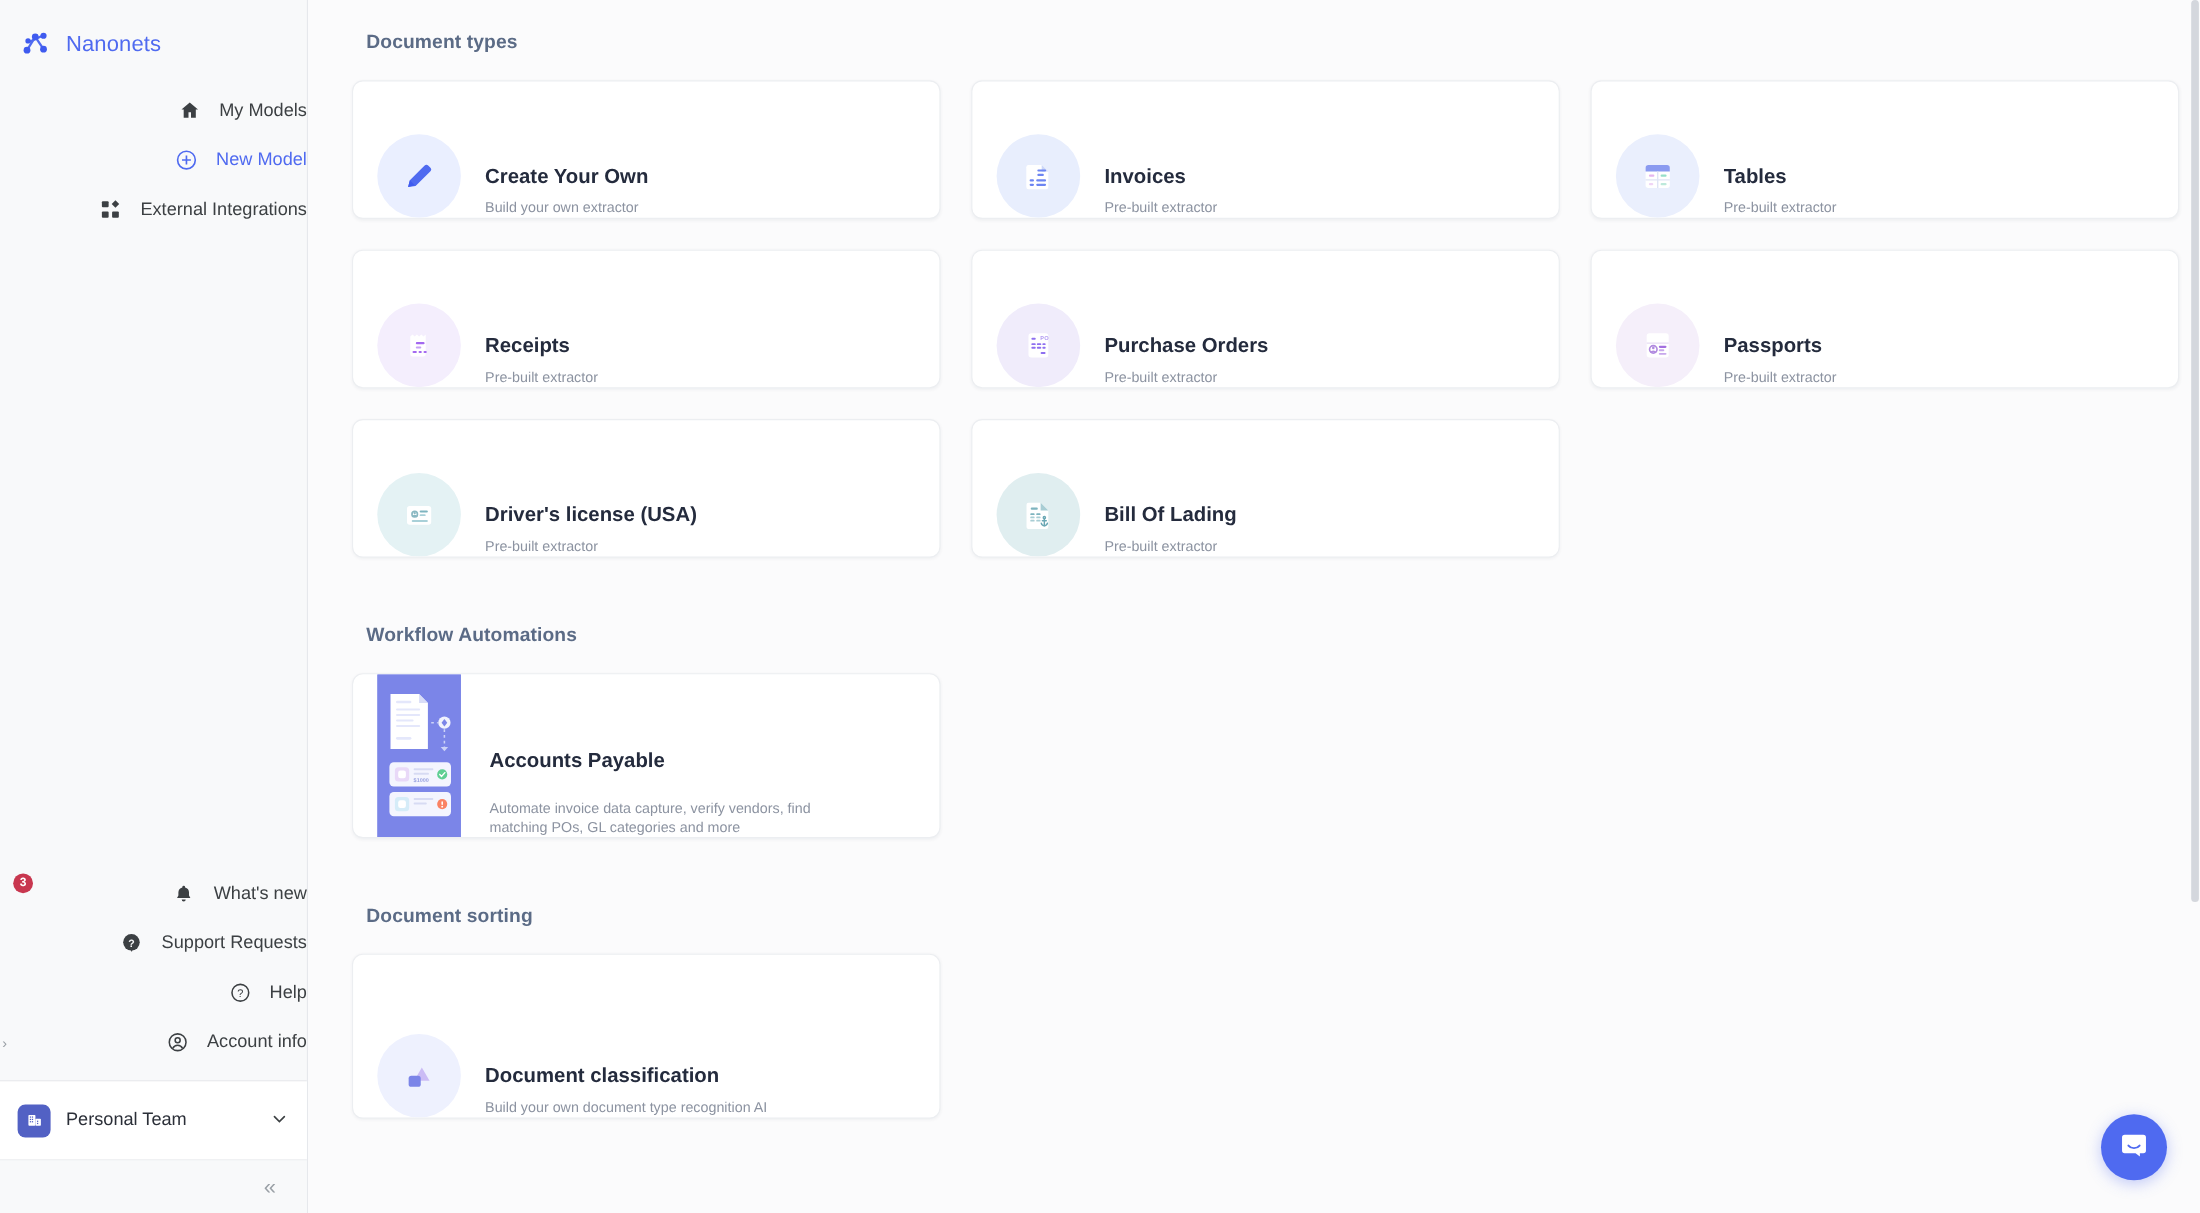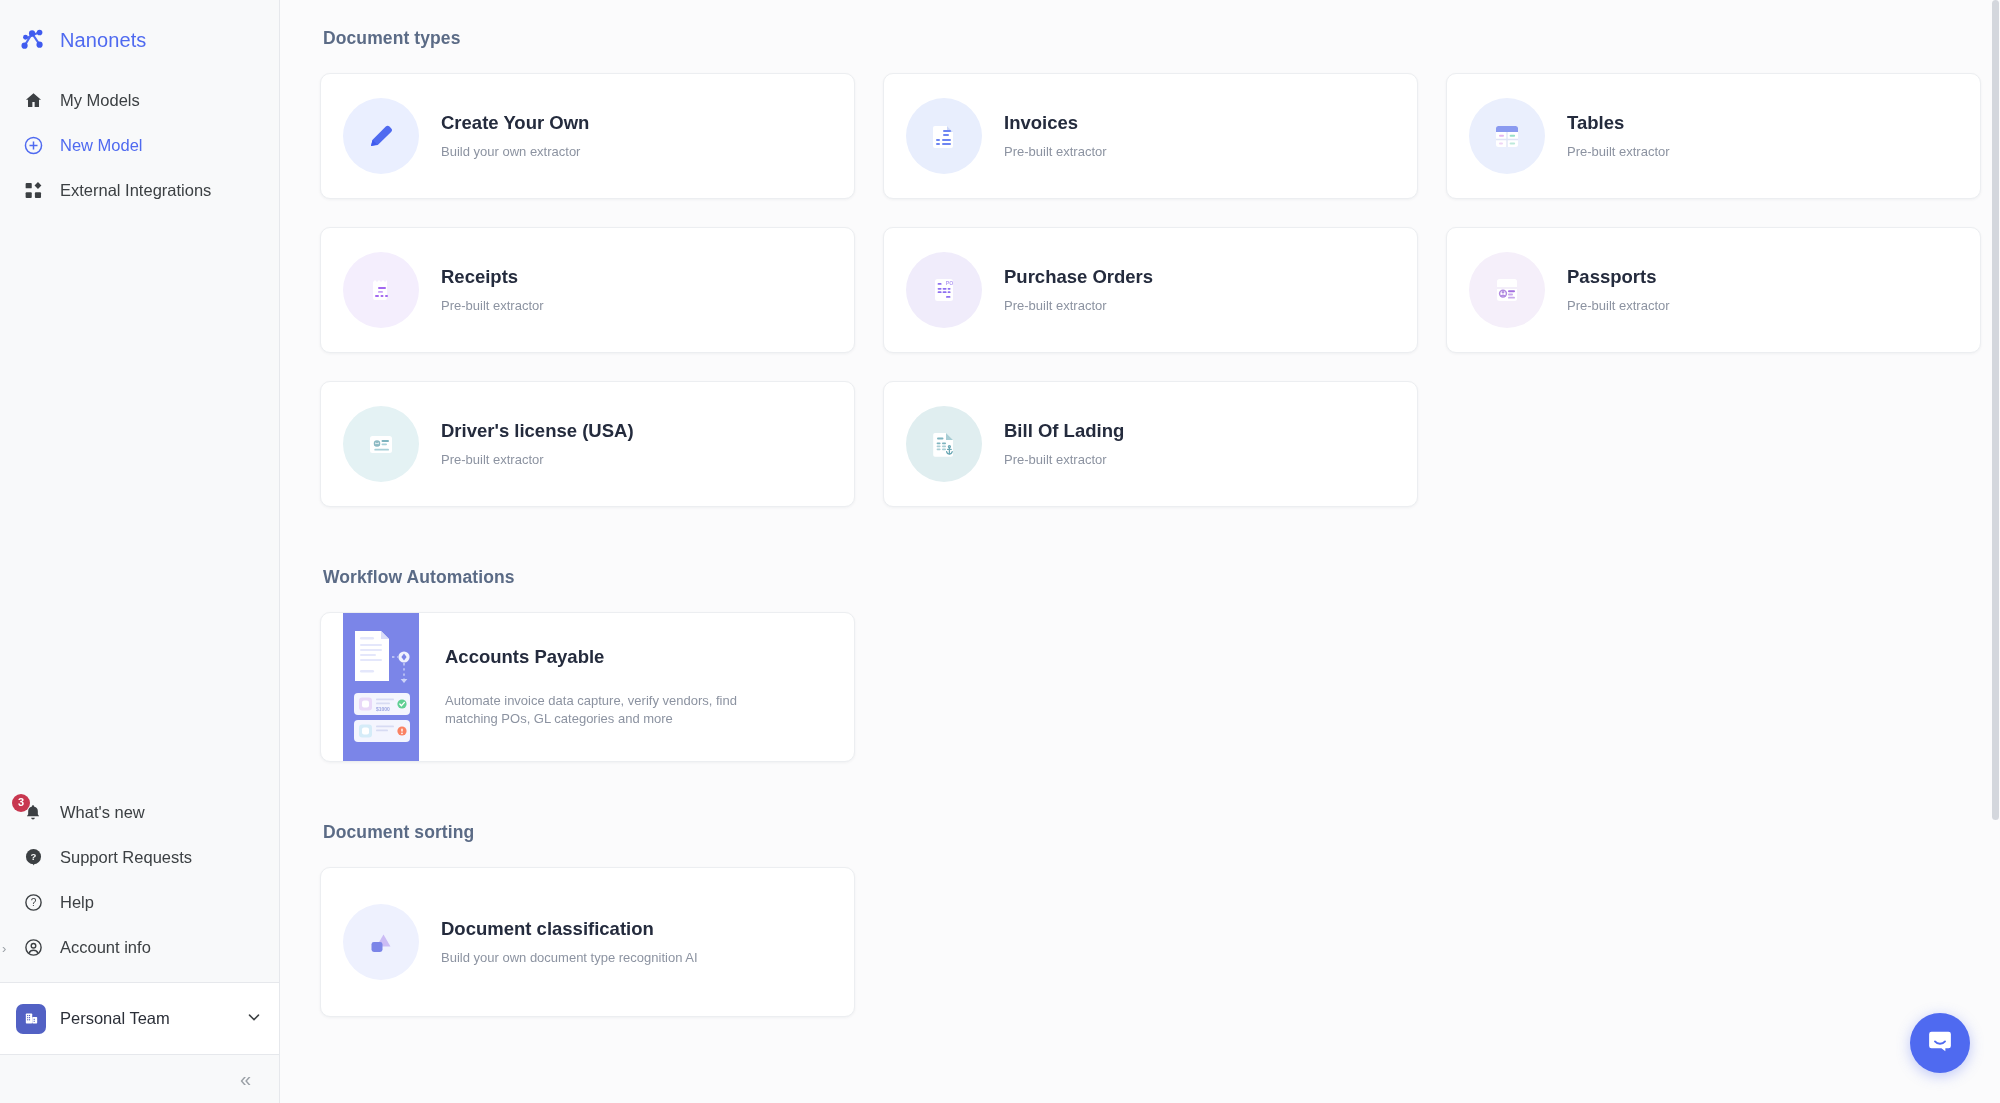--- a/index.html
+++ b/index.html
@@ -24,21 +24,21 @@
     padding: 18px 0 0 18px; height: 62px;
   }
   .brand-logo { width: 30px; height: 30px; flex: 0 0 30px; }
   .brand-name {
     color: #4f6af0; font-size: 20px; letter-spacing: .1px;
   }
   .nav-top { margin-top: 16px; }
   .nav-item {
     display: flex; align-items: center; gap: 16px;
     height: 45px; padding-left: 22px; cursor: pointer;
-    color: #3c4043; font-size: 16.5px; position: relative;
+    color: #3c4043; font-size: 16.5px; position: relative; justify-content: flex-end;
   }
   .nav-item .ico {
     width: 22px; height: 22px; flex: 0 0 22px;
     display: flex; align-items: center; justify-content: center;
   }
   .nav-item.accent { color: #4f6af0; }
   .nav-item.accent .ico svg { stroke: #4f6af0; fill: none; }
 
   .nav-spacer { flex: 1 1 auto; }
 
@@ -83,35 +83,35 @@
 
   
   .main {
     flex: 1 1 auto; height: 1103px; overflow: hidden;
     background: #fbfbfc; position: relative; padding: 0 0 0 0;
   }
   .main-inner { padding: 28px 44px 40px 40px; }
 
   .section-title {
     color: #5b6b86; font-size: 17.5px; letter-spacing: .1px;
-    margin: 0 0 24px 3px;
+    margin: 0 0 24px 13px;
   }
   .section { margin-bottom: 60px; }
   .grid {
     display: grid;
     grid-template-columns: repeat(3, 535px);
     gap: 28px 28px;
   }
   .card {
     background: #ffffff;
     border: 1px solid #eceef1;
     border-radius: 10px;
     box-shadow: 0 1px 3px rgba(20,30,60,.05);
     height: 126px;
-    display: flex; align-items: center; gap: 22px;
+    display: flex; align-items: flex-end; gap: 22px;
     padding: 0 26px 0 22px;
     cursor: pointer;
     overflow: hidden;
   }
   .card-ico {
     width: 76px; height: 76px; flex: 0 0 76px;
     border-radius: 50%;
     display: flex; align-items: center; justify-content: center;
   }
   .card-txt { display: flex; flex-direction: column; gap: 9px; }

